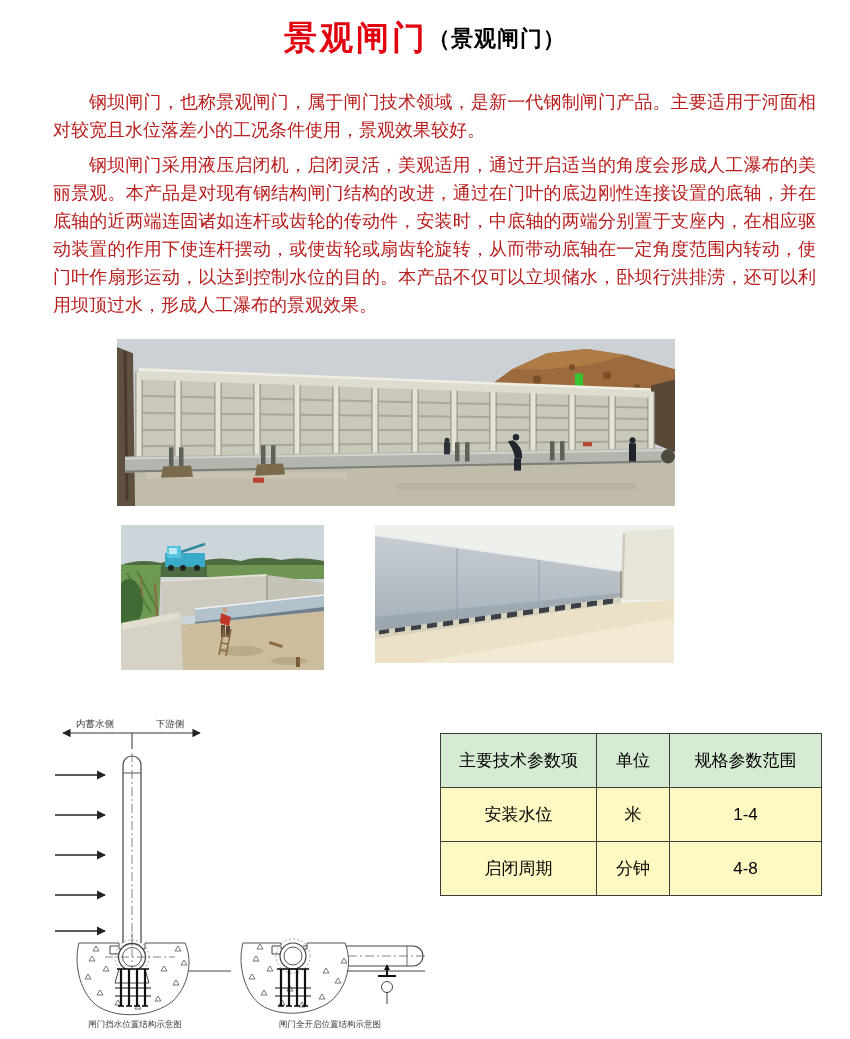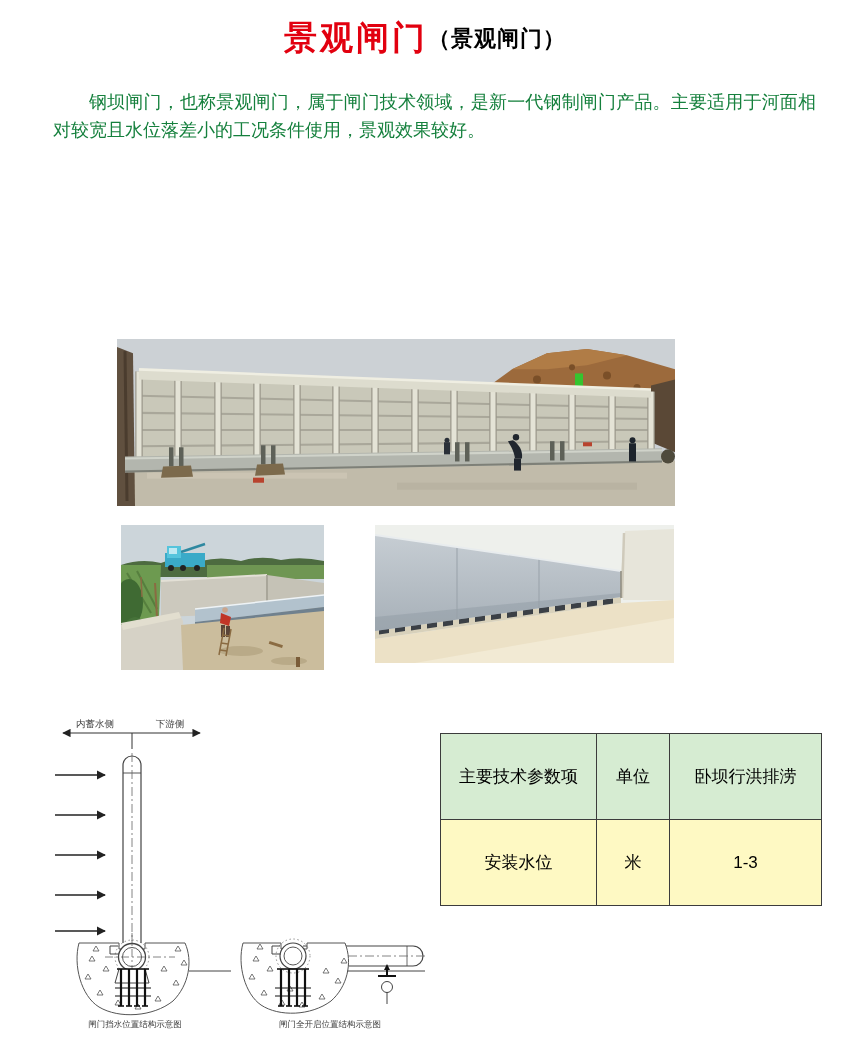--- a/index.html
+++ b/index.html
@@ -3,44 +3,45 @@
 <meta charset="utf-8">
 <style>
   html,body{margin:0;padding:0;background:#ffffff;}
   .page{position:relative;width:850px;height:1039px;background:#fff;overflow:hidden;
         font-family:"Liberation Sans",sans-serif;color:#161616;}
   .title{position:absolute;top:16px;left:0;width:100%;text-align:center;white-space:nowrap;margin:0;}
   .title-main{color:#e2000f;font-size:33px;font-weight:bold;letter-spacing:3px;vertical-align:middle;}
   .title-sub{color:#000;font-size:22px;font-weight:bold;letter-spacing:1px;
              font-family:Liberation Sans, sans-serif;vertical-align:middle;}
   .textblock{position:absolute;left:53px;top:88px;width:763px;font-size:18px;line-height:28px;
-             text-align:justify;color:#15803d;}
+             text-align:justify;color:#b91c1c;}
   .textblock p{margin:0 0 7px 0;text-indent:2em;}
   .photo{position:absolute;overflow:hidden;background:#ddd;}
   .photo svg,.diagram svg{display:block;}
   #photo1{left:117px;top:339px;width:558px;height:167px;}
   #photo2{left:121px;top:525px;width:203px;height:145px;}
   #photo3{left:375px;top:525px;width:299px;height:138px;}
   .diagram{position:absolute;left:35px;top:703px;width:390px;height:332px;text-align:center;}
   .diagram text{font-family:"Liberation Sans",sans-serif;fill:#3a3a3a;}
   table.spec{position:absolute;left:440px;top:733px;border-collapse:collapse;table-layout:fixed;
              text-align:center;font-size:17px;color:#000;}
-  table.spec td{border:1px solid #3c3c3c;height:53px;padding:16px 4px;overflow:hidden;background:#fff;}
+  table.spec td{border:1px solid #3c3c3c;height:53px;padding:0 4px;overflow:hidden;background:#fff;}
   table.spec tr.row-head td{background:#d6ecd2;}
   table.spec tr.row-alt td{background:#fef9c3;}
 </style>
 </head>
 <body>
 
 <div class="page">
 
   <h1 class="title"><span class="title-main">景观闸门</span><span class="title-sub">（景观闸门）</span></h1>
 
   <div class="textblock">
     <p>钢坝闸门，也称景观闸门，属于闸门技术领域，是新一代钢制闸门产品。主要适用于河面相对较宽且水位落差小的工况条件使用，景观效果较好。</p>
+    <p>钢坝闸门采用液压启闭机，启闭灵活，美观适用，通过开启适当的角度会形成人工瀑布的美丽景观。本产品是对现有钢结构闸门结构的改进，通过在门叶的底边刚性连接设置的底轴，并在底轴的近两端连固诸如连杆或齿轮的传动件，安装时，中底轴的两端分别置于支座内，在相应驱动装置的作用下使连杆摆动，或使齿轮或扇齿轮旋转，从而带动底轴在一定角度范围内转动，使门叶作扇形运动，以达到控制水位的目的。本产品不仅可以立坝储水，卧坝行洪排涝，还可以利用坝顶过水，形成人工瀑布的景观效果。</p>
   </div>
 
   <div class="photo" id="photo1">
     <svg width="558" height="167" viewBox="0 0 558 165" preserveAspectRatio="none">
       <rect x="0" y="0" width="558" height="165" fill="#ccd1d5"></rect>
       <rect x="0" y="120" width="558" height="45" fill="#c1bbaa"></rect>
       <rect x="30" y="132" width="200" height="6" fill="#cec8b6" opacity="0.7"></rect>
       <rect x="280" y="142" width="240" height="7" fill="#b4ae9c" opacity="0.6"></rect>
       <path d="M350,95 L360,55 L395,30 L430,14 L470,10 L510,16 L558,30 L558,95 Z" fill="#9c6a3c"></path>
       <path d="M395,30 L430,14 L470,10 L510,16 L470,26 L430,30 Z" fill="#b07c46"></path>
@@ -341,23 +342,28 @@
   <table class="spec">
     <colgroup>
         <col style="width:156px">
         <col style="width:73px">
         <col style="width:152px">
       </colgroup>
     <tbody>
       <tr class="row-head">
         <td>主要技术参数项</td>
         <td>单位</td>
-        <td>卧坝行洪排涝</td>
+        <td>规格参数范围</td>
       </tr>
       <tr class="row-alt">
         <td>安装水位</td>
         <td>米</td>
-        <td>1-3</td>
+        <td>1-4</td>
+      </tr>
+      <tr class="row-alt">
+        <td>启闭周期</td>
+        <td>分钟</td>
+        <td>4-8</td>
       </tr>
     </tbody>
   </table>
 
 </div>
 
 </body></html>

